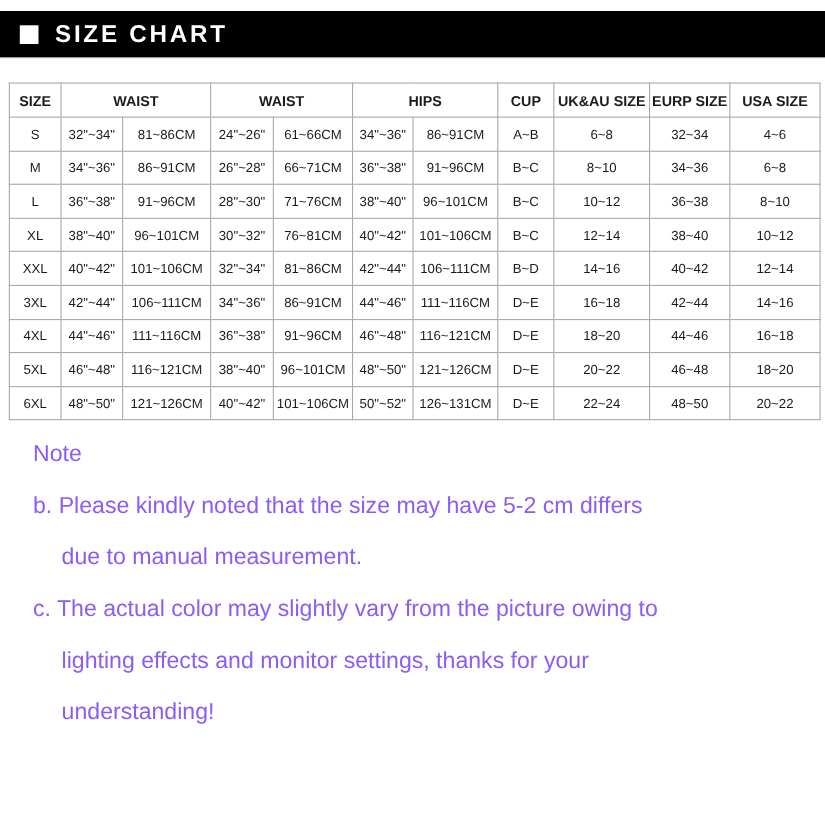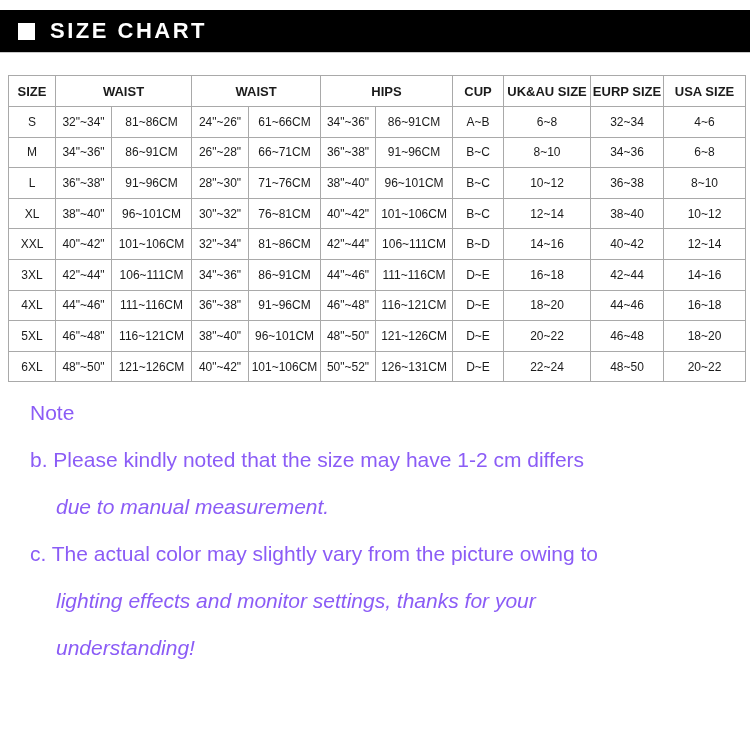--- a/index.html
+++ b/index.html
@@ -84,21 +84,20 @@
     line-height: 26px;
     margin-bottom: 21px;
   }
   .notes .note-line {
     line-height: 26px;
     margin-bottom: 21px;
     white-space: nowrap;
   }
   .notes .indent {
     padding-left: 26px;
-    font-style: italic;
   }
 </style>
 </head>
 <body>
 
 <div class="page">
 
   <div class="banner">
     <span class="sq"></span>
     <span class="title">SIZE CHART</span>
@@ -246,20 +245,20 @@
         <td>D~E</td>
         <td>22~24</td>
         <td>48~50</td>
         <td>20~22</td>
       </tr>
     </tbody>
   </table>
 
   <div class="notes">
     <div class="heading">Note</div>
-    <div class="note-line">b. Please kindly noted that the size may have 1-2 cm differs</div>
+    <div class="note-line">b. Please kindly noted that the size may have 5-2 cm differs</div>
     <div class="note-line indent">due to manual measurement.</div>
     <div class="note-line">c. The actual color may slightly vary from the picture owing to</div>
     <div class="note-line indent">lighting effects and monitor settings, thanks for your</div>
     <div class="note-line indent">understanding!</div>
   </div>
 
 </div>
 
 </body></html>

